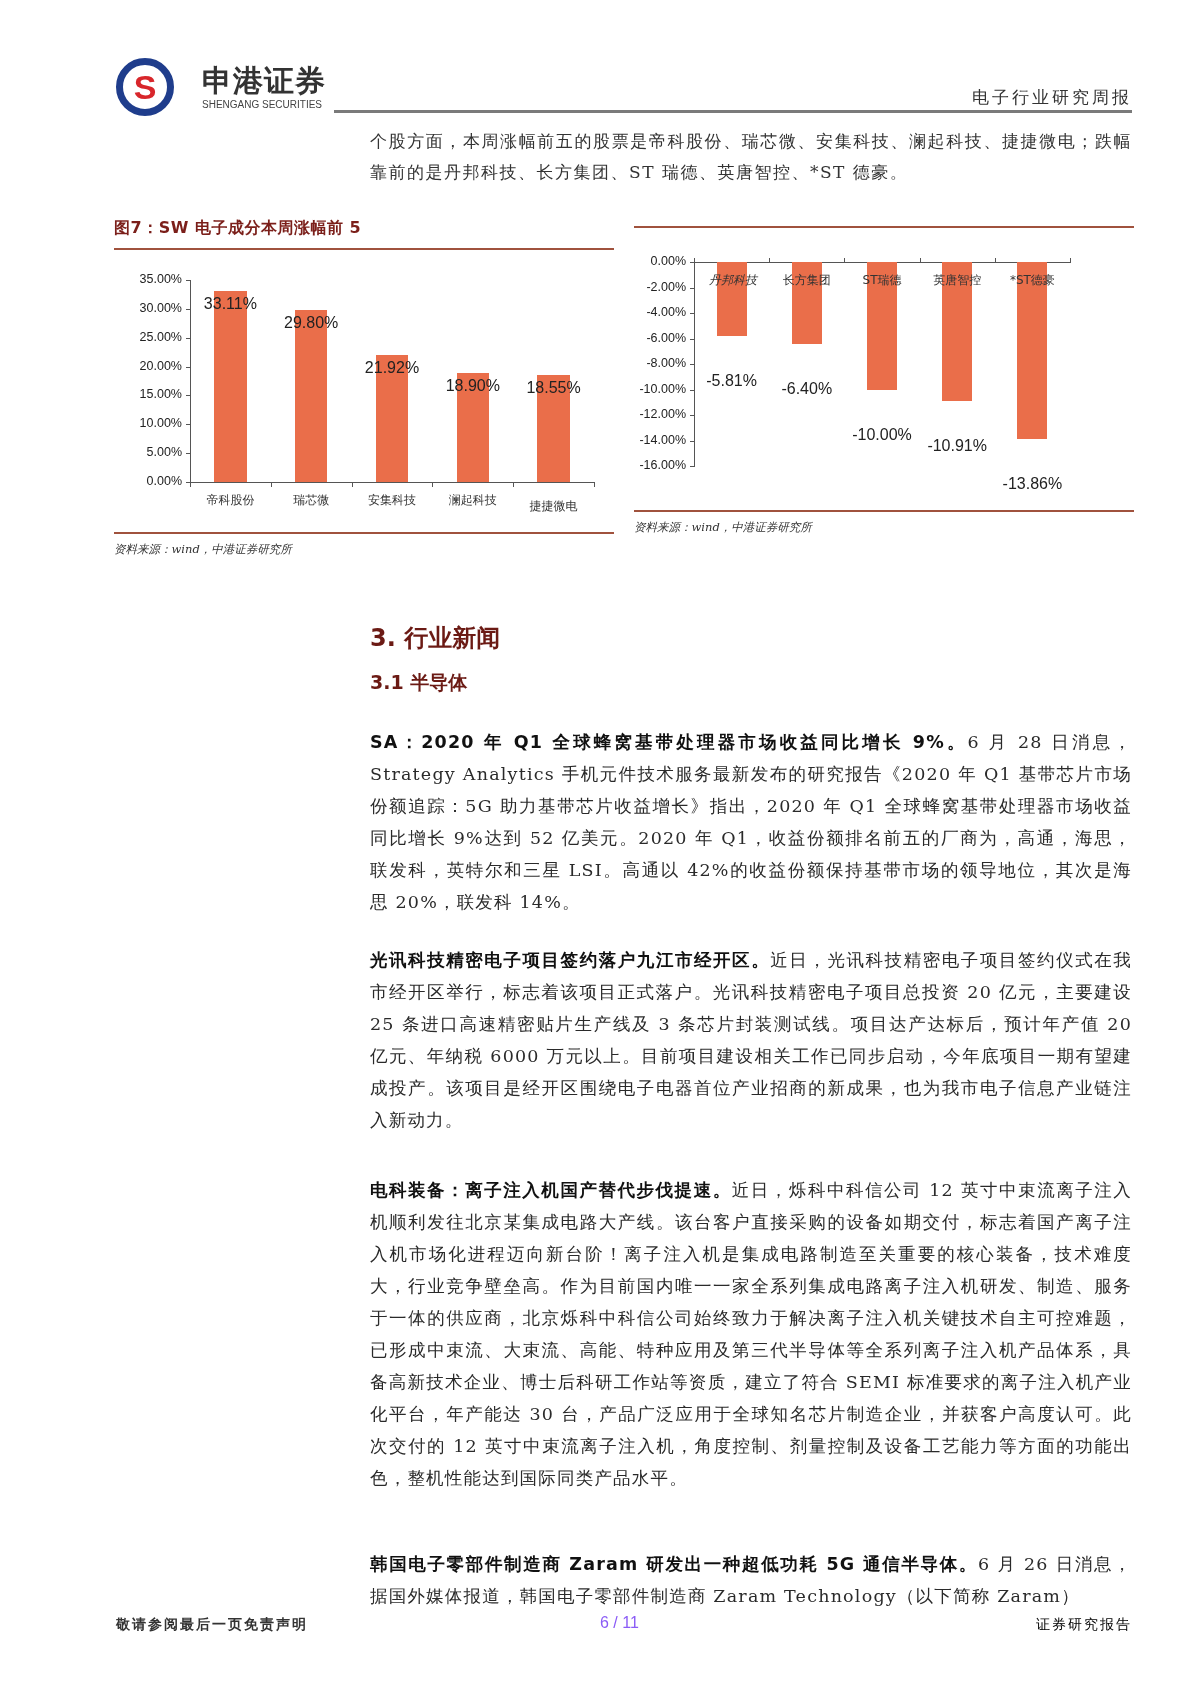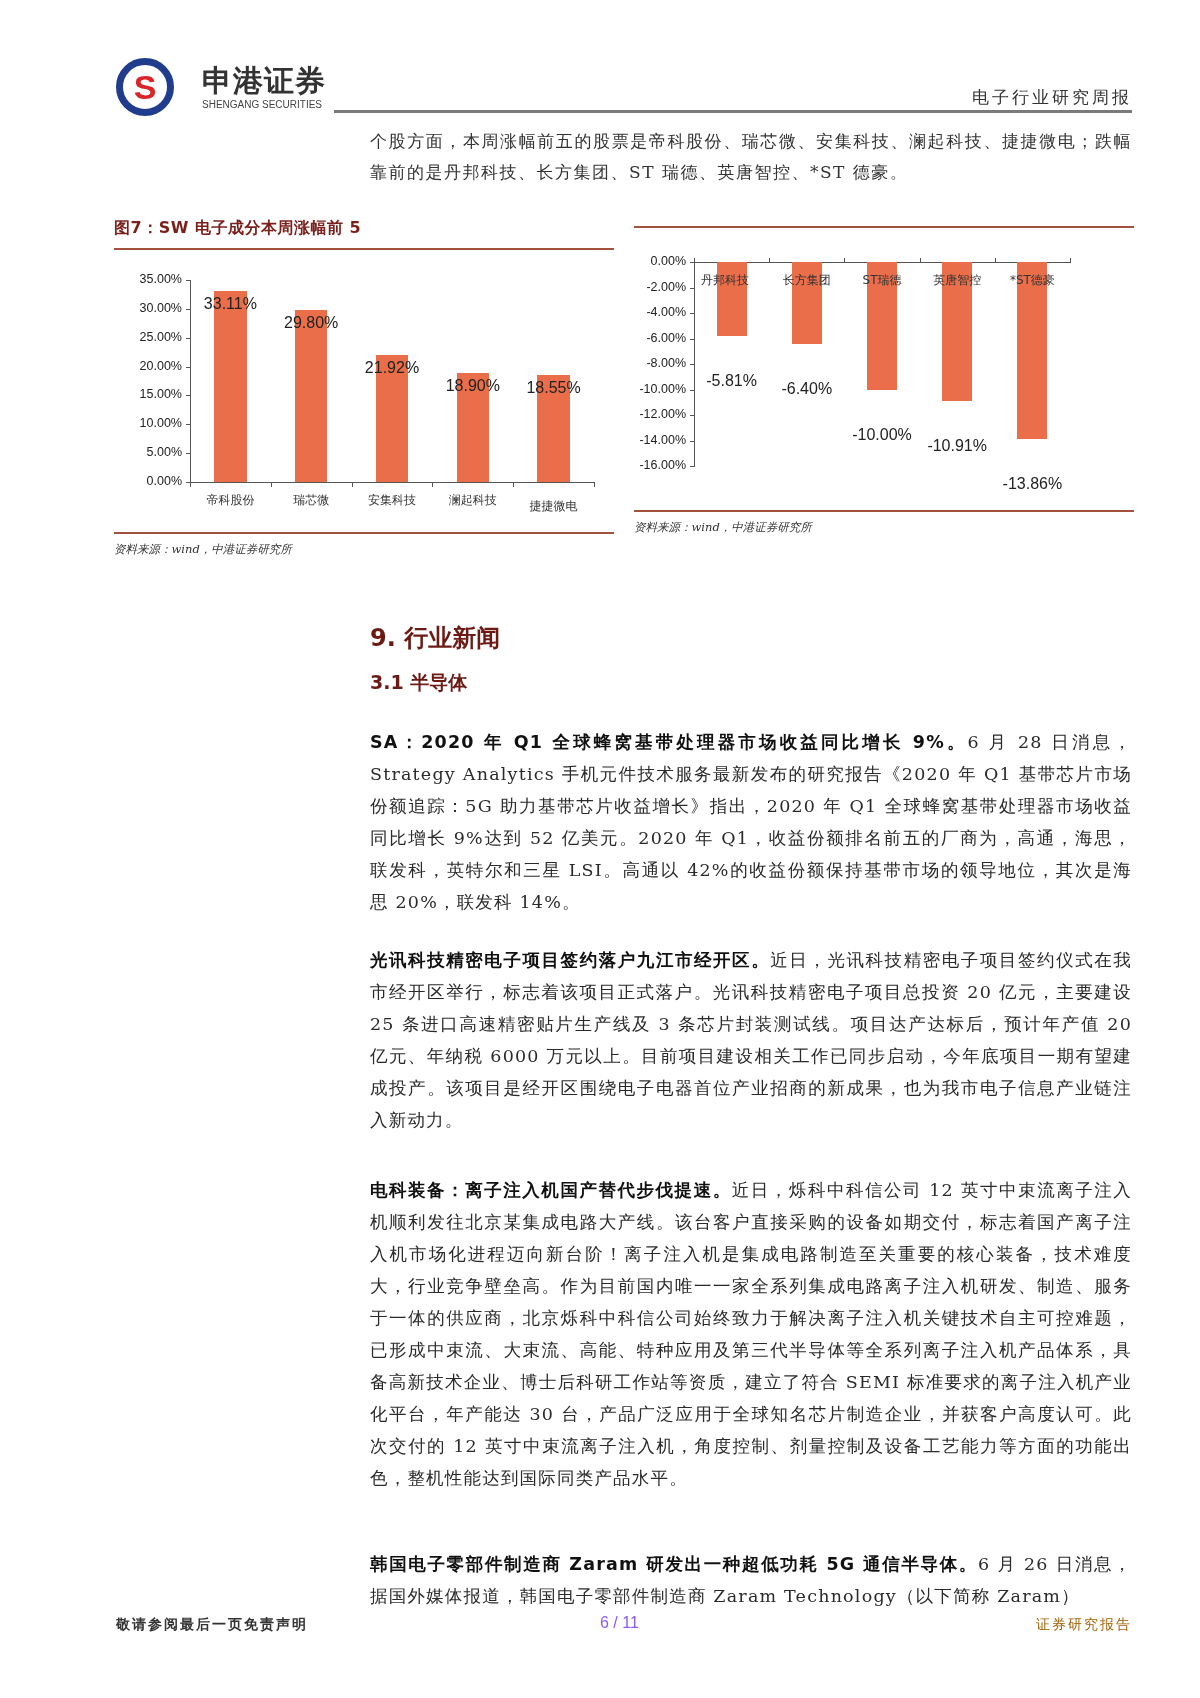--- a/index.html
+++ b/index.html
@@ -37,21 +37,21 @@
   .cat-label { position: absolute; font-family: "DejaVu Sans", sans-serif; font-size: 12px; color: #333; text-align: center; width: 90px; }
 
   .h2 { position: absolute; left: 370px; top: 622px; font-family: "DejaVu Sans", "Liberation Sans", sans-serif; font-weight: bold; font-size: 24px; color: #6b1a14; }
   .h3 { position: absolute; left: 370px; top: 670px; font-family: "DejaVu Sans", "Liberation Sans", sans-serif; font-weight: bold; font-size: 19px; color: #6b1a14; }
 
   .para { position: absolute; left: 370px; right: 68px; font-size: 17.5px; line-height: 32px; color: #2a2a2a; letter-spacing: 1.2px; text-align: justify; }
   .para b { font-family: "DejaVu Sans", "Liberation Sans", sans-serif; font-weight: bold; color: #111; }
 
   .footer-left { position: absolute; left: 116px; top: 1616px; font-size: 14px; color: #333; letter-spacing: 2px; font-weight: bold; }
   .footer-page { position: absolute; left: 600px; top: 1614px; font-family: "Liberation Sans", sans-serif; font-size: 16px; color: #8b5cf6; }
-  .footer-right { position: absolute; right: 68px; top: 1616px; font-size: 14px; color: #a16207; letter-spacing: 2px; }
+  .footer-right { position: absolute; right: 68px; top: 1616px; font-size: 14px; color: #000000; letter-spacing: 2px; }
 </style>
 </head>
 <body>
 
 <div class="logo">
   <div class="logo-mark">
       <span>S</span>
     </div>
   <div class="logo-text">
     <div class="logo-cn">申港证券</div>
@@ -135,39 +135,39 @@
       <div class="tick-y" style="left: 56px; top: 238px;"></div>
       <div class="axis-x" style="left: 60px; top: 34px; width: 376px;"></div>
       <div class="tick-x" style="left: 60px; top: 30px;"></div>
       <div class="tick-x" style="left: 135.2px; top: 30px;"></div>
       <div class="tick-x" style="left: 210.4px; top: 30px;"></div>
       <div class="tick-x" style="left: 285.6px; top: 30px;"></div>
       <div class="tick-x" style="left: 360.8px; top: 30px;"></div>
       <div class="tick-x" style="left: 436px; top: 30px;"></div>
       <div class="bar" style="left: 82.56px; top: 34px; width: 30.08px; height: 74.0775px; background: rgb(234, 110, 74);"></div>
       <div class="bar-label" style="left: 47.6px; top: 116.078px;">-5.81%</div>
-      <div class="cat-label" style="left: 46px; top: 44px;">丹邦科技</div>
+      <div class="cat-label" style="left: 54px; top: 44px; font-style: italic;">丹邦科技</div>
       <div class="bar" style="left: 157.76px; top: 34px; width: 30.08px; height: 81.6px; background: rgb(234, 110, 74);"></div>
       <div class="bar-label" style="left: 122.8px; top: 123.6px;">-6.40%</div>
       <div class="cat-label" style="left: 127.8px; top: 44px;">长方集团</div>
       <div class="bar" style="left: 232.96px; top: 34px; width: 30.08px; height: 127.5px; background: rgb(234, 110, 74);"></div>
       <div class="bar-label" style="left: 198px; top: 169.5px;">-10.00%</div>
       <div class="cat-label" style="left: 203px; top: 44px;">ST瑞德</div>
       <div class="bar" style="left: 308.16px; top: 34px; width: 30.08px; height: 139.102px; background: rgb(234, 110, 74);"></div>
       <div class="bar-label" style="left: 273.2px; top: 181.102px;">-10.91%</div>
       <div class="cat-label" style="left: 278.2px; top: 44px;">英唐智控</div>
       <div class="bar" style="left: 383.36px; top: 34px; width: 30.08px; height: 176.715px; background: rgb(234, 110, 74);"></div>
       <div class="bar-label" style="left: 348.4px; top: 218.715px;">-13.86%</div>
       <div class="cat-label" style="left: 353.4px; top: 44px;">*ST德豪</div>
     </div>
   <div class="fig-bottom-rule"></div>
   <div class="fig-source">资料来源：wind，中港证券研究所</div>
 </div>
 
-<div class="h2">9. 行业新闻</div>
+<div class="h2">3. 行业新闻</div>
 <div class="h3">3.1 半导体</div>
 
 <div class="para" style="top:726px;">
   <b>SA：2020 年 Q1 全球蜂窝基带处理器市场收益同比增长 9%。</b><span>6 月 28 日消息，Strategy Analytics 手机元件技术服务最新发布的研究报告《2020 年 Q1 基带芯片市场份额追踪：5G 助力基带芯片收益增长》指出，2020 年 Q1 全球蜂窝基带处理器市场收益同比增长 9%达到 52 亿美元。2020 年 Q1，收益份额排名前五的厂商为，高通，海思，联发科，英特尔和三星 LSI。高通以 42%的收益份额保持基带市场的领导地位，其次是海思 20%，联发科 14%。</span>
 </div>
 <div class="para" style="top:944px;">
   <b>光讯科技精密电子项目签约落户九江市经开区。</b><span>近日，光讯科技精密电子项目签约仪式在我市经开区举行，标志着该项目正式落户。光讯科技精密电子项目总投资 20 亿元，主要建设 25 条进口高速精密贴片生产线及 3 条芯片封装测试线。项目达产达标后，预计年产值 20 亿元、年纳税 6000 万元以上。目前项目建设相关工作已同步启动，今年底项目一期有望建成投产。该项目是经开区围绕电子电器首位产业招商的新成果，也为我市电子信息产业链注入新动力。</span>
 </div>
 <div class="para" style="top:1174px;">
   <b>电科装备：离子注入机国产替代步伐提速。</b><span>近日，烁科中科信公司 12 英寸中束流离子注入机顺利发往北京某集成电路大产线。该台客户直接采购的设备如期交付，标志着国产离子注入机市场化进程迈向新台阶！离子注入机是集成电路制造至关重要的核心装备，技术难度大，行业竞争壁垒高。作为目前国内唯一一家全系列集成电路离子注入机研发、制造、服务于一体的供应商，北京烁科中科信公司始终致力于解决离子注入机关键技术自主可控难题，已形成中束流、大束流、高能、特种应用及第三代半导体等全系列离子注入机产品体系，具备高新技术企业、博士后科研工作站等资质，建立了符合 SEMI 标准要求的离子注入机产业化平台，年产能达 30 台，产品广泛应用于全球知名芯片制造企业，并获客户高度认可。此次交付的 12 英寸中束流离子注入机，角度控制、剂量控制及设备工艺能力等方面的功能出色，整机性能达到国际同类产品水平。</span>

